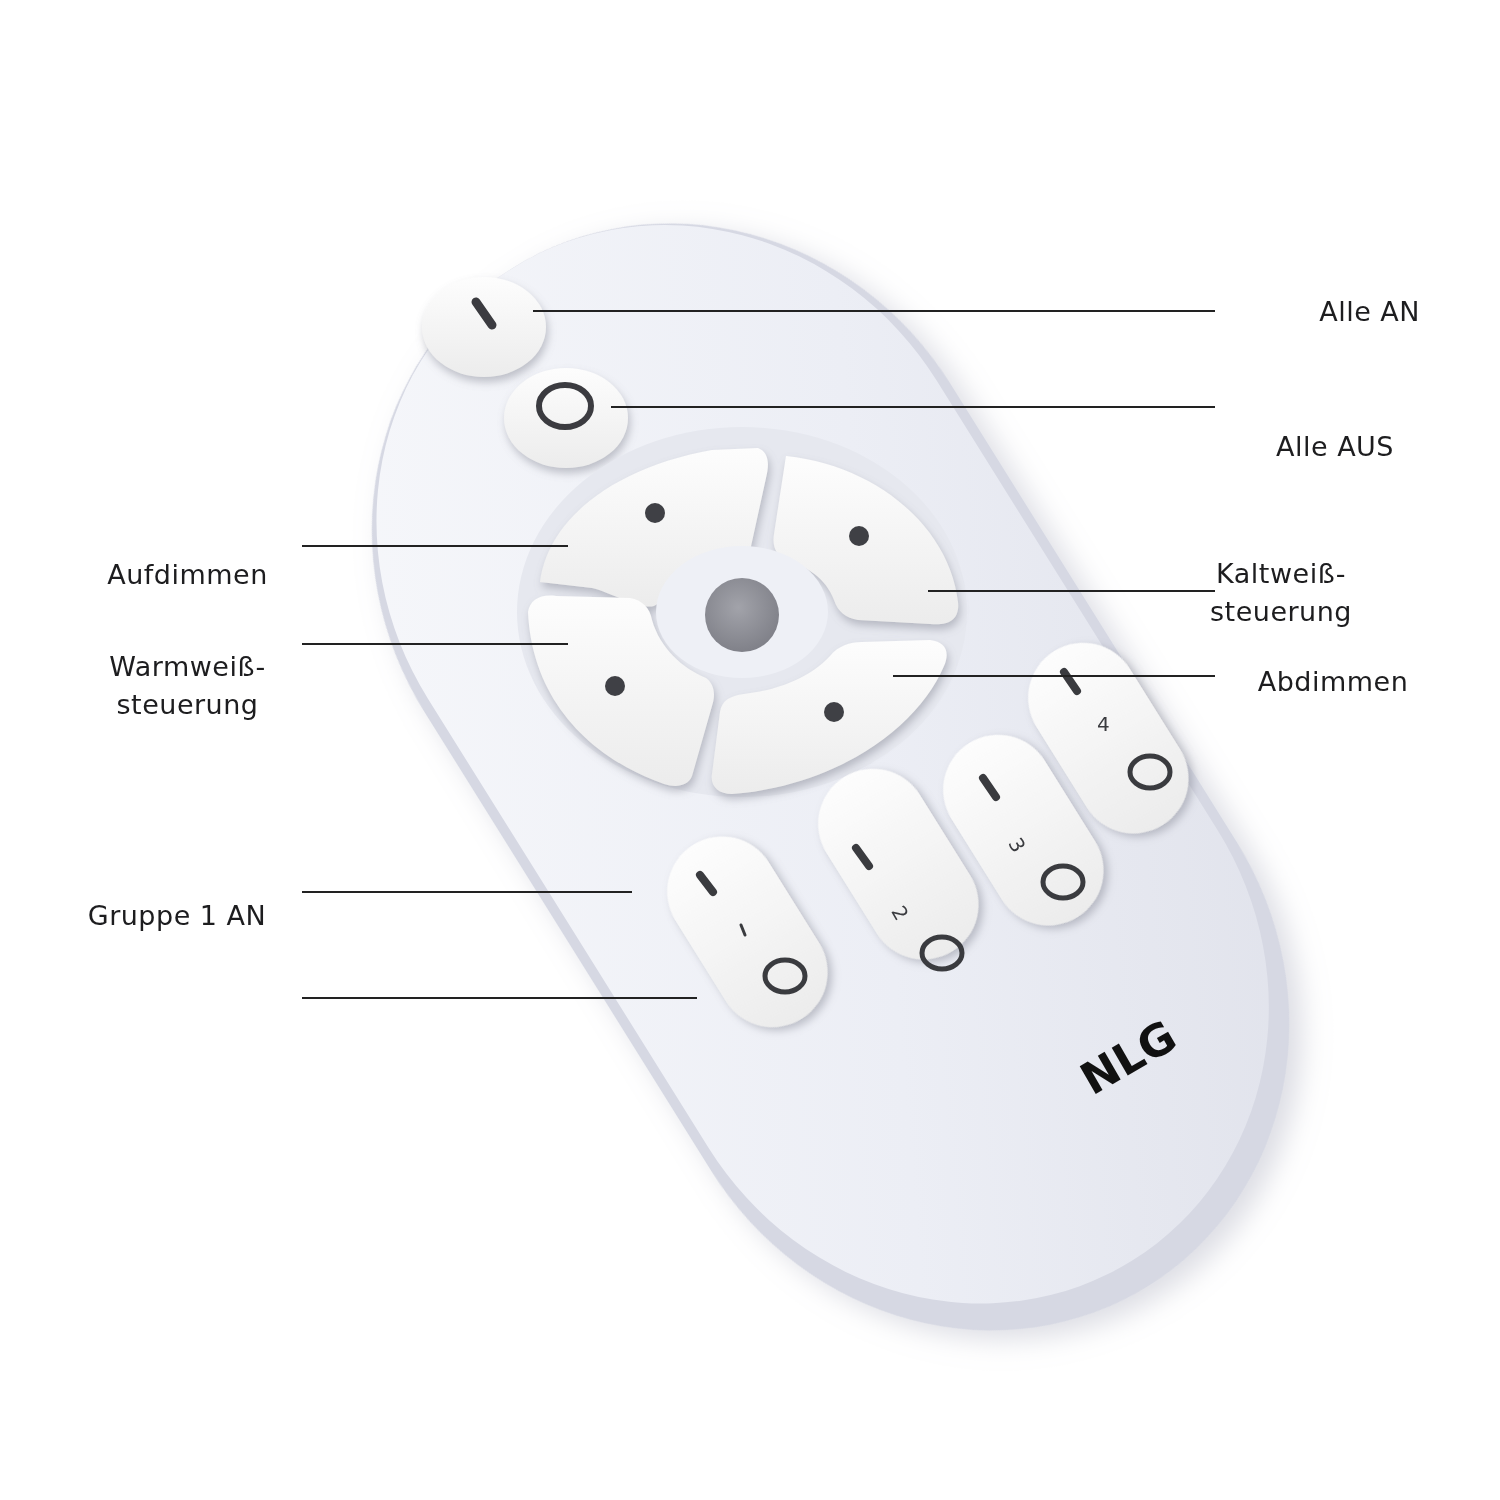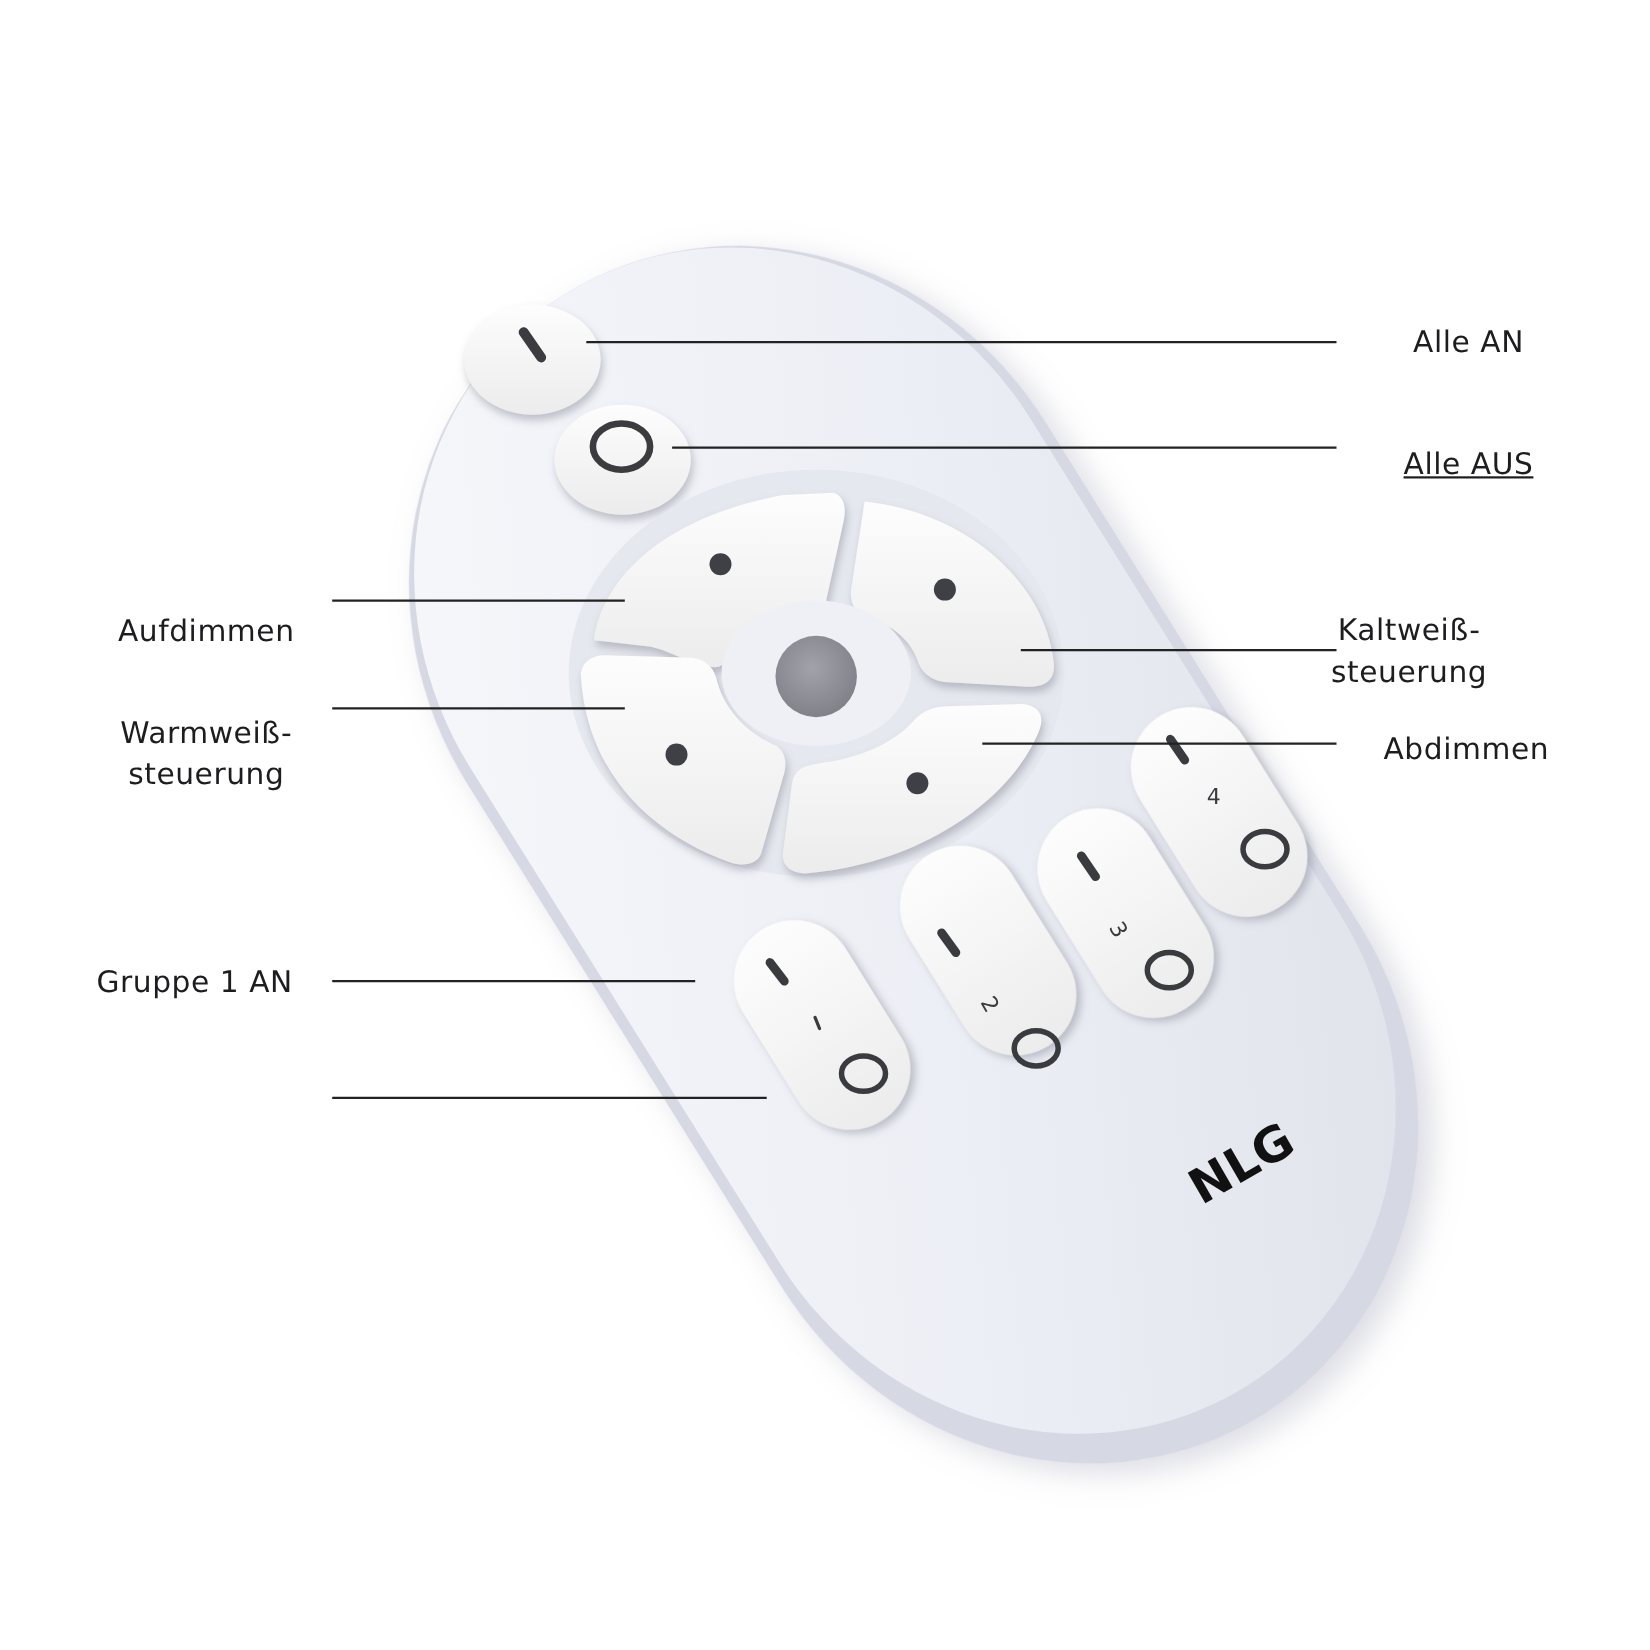--- a/index.html
+++ b/index.html
@@ -107,36 +107,36 @@
       <line x1="302" y1="546" x2="568" y2="546"></line>
       <line x1="302" y1="644" x2="568" y2="644"></line>
       <line x1="928" y1="591" x2="1215" y2="591"></line>
       <line x1="893" y1="676" x2="1215" y2="676"></line>
       <line x1="302" y1="892" x2="632" y2="892"></line>
       <line x1="302" y1="998" x2="697" y2="998"></line>
     </g>
   </svg>
 
   
-  <div class="label" style="left:1250px; top:293px; width:170px;">
+  <div class="label" style="left:1250px; top:293px; width:170px;text-align:right;">
     <span>Alle AN</span>
   </div>
-  <div class="label" style="left:1245px; top:404px; width:180px;text-decoration:underline;">
+  <div class="label" style="left:1245px; top:428px; width:180px;">
     <span>Alle AUS</span>
   </div>
   <div class="label" style="left:85px; top:556px; width:205px;">
     <span>Aufdimmen</span>
   </div>
   <div class="label" style="left:85px; top:608px; width:205px;margin-top:40px;">
     <span class="l2">Warmweiß-</span>
     <span class="l2">steuerung</span>
   </div>
   <div class="label" style="left:1181px; top:555px; width:200px;">
     <span class="l2">Kaltweiß-</span>
     <span class="l2">steuerung</span>
   </div>
   <div class="label" style="left:1228px; top:663px; width:210px;">
     <span>Abdimmen</span>
   </div>
-  <div class="label" style="left:62px; top:875px; width:230px;">
+  <div class="label" style="left:62px; top:897px; width:230px;">
     <span>Gruppe 1 AN</span>
   </div>
 </div>
 
 </body></html>

